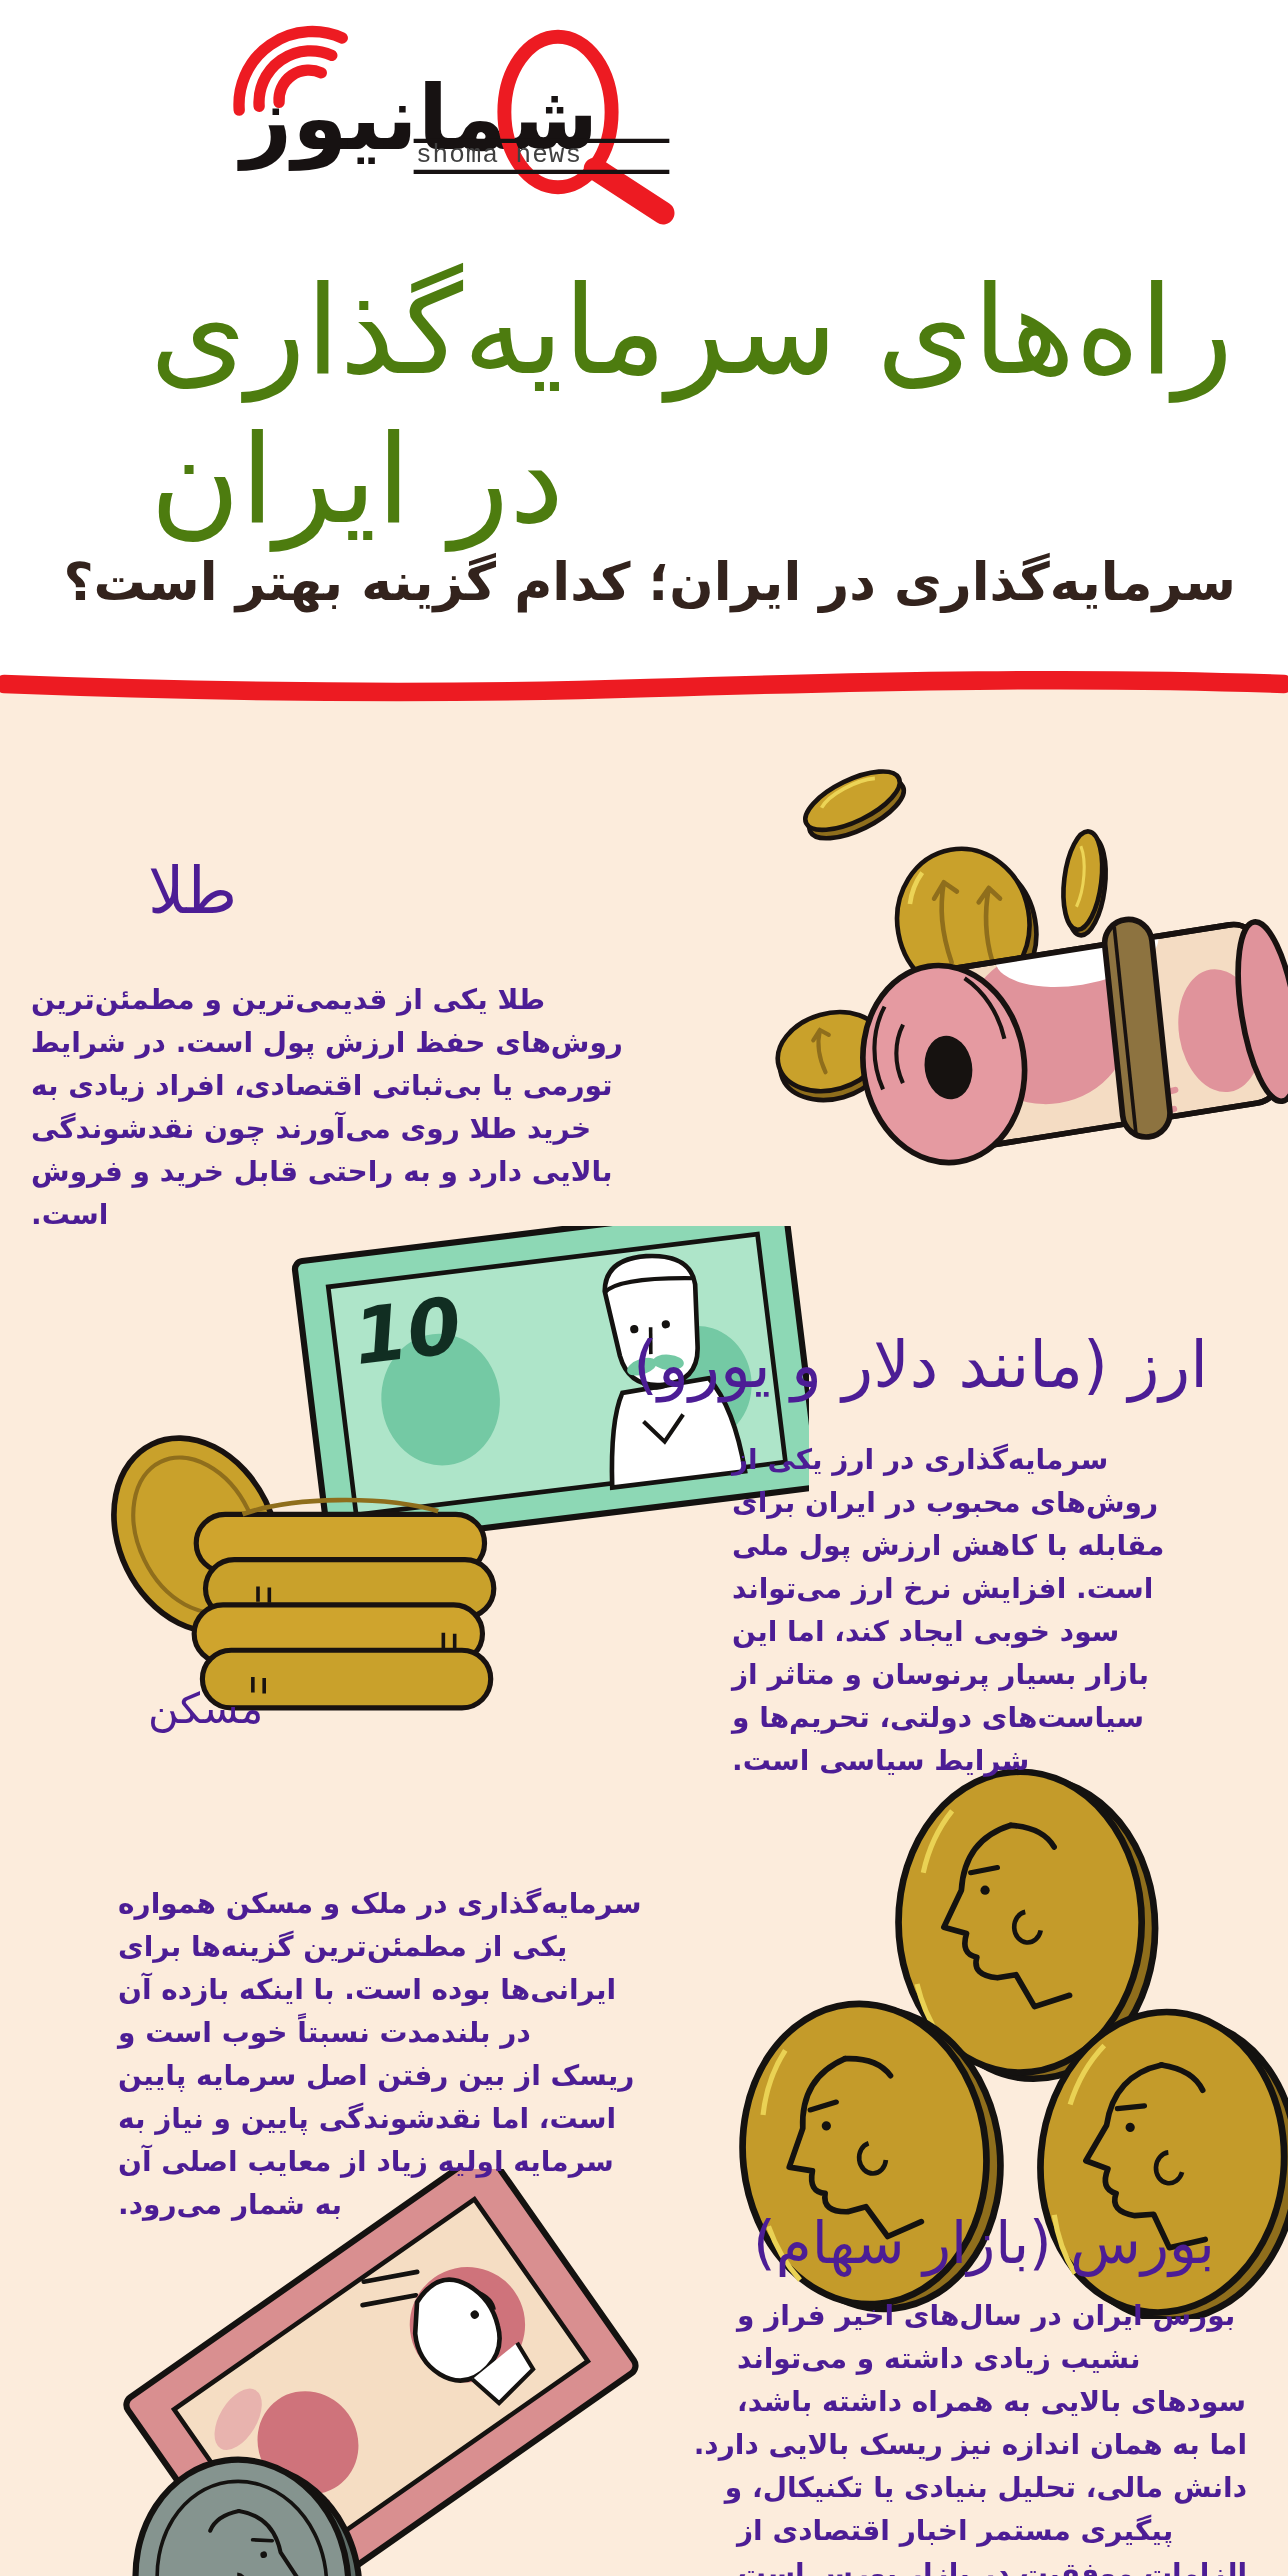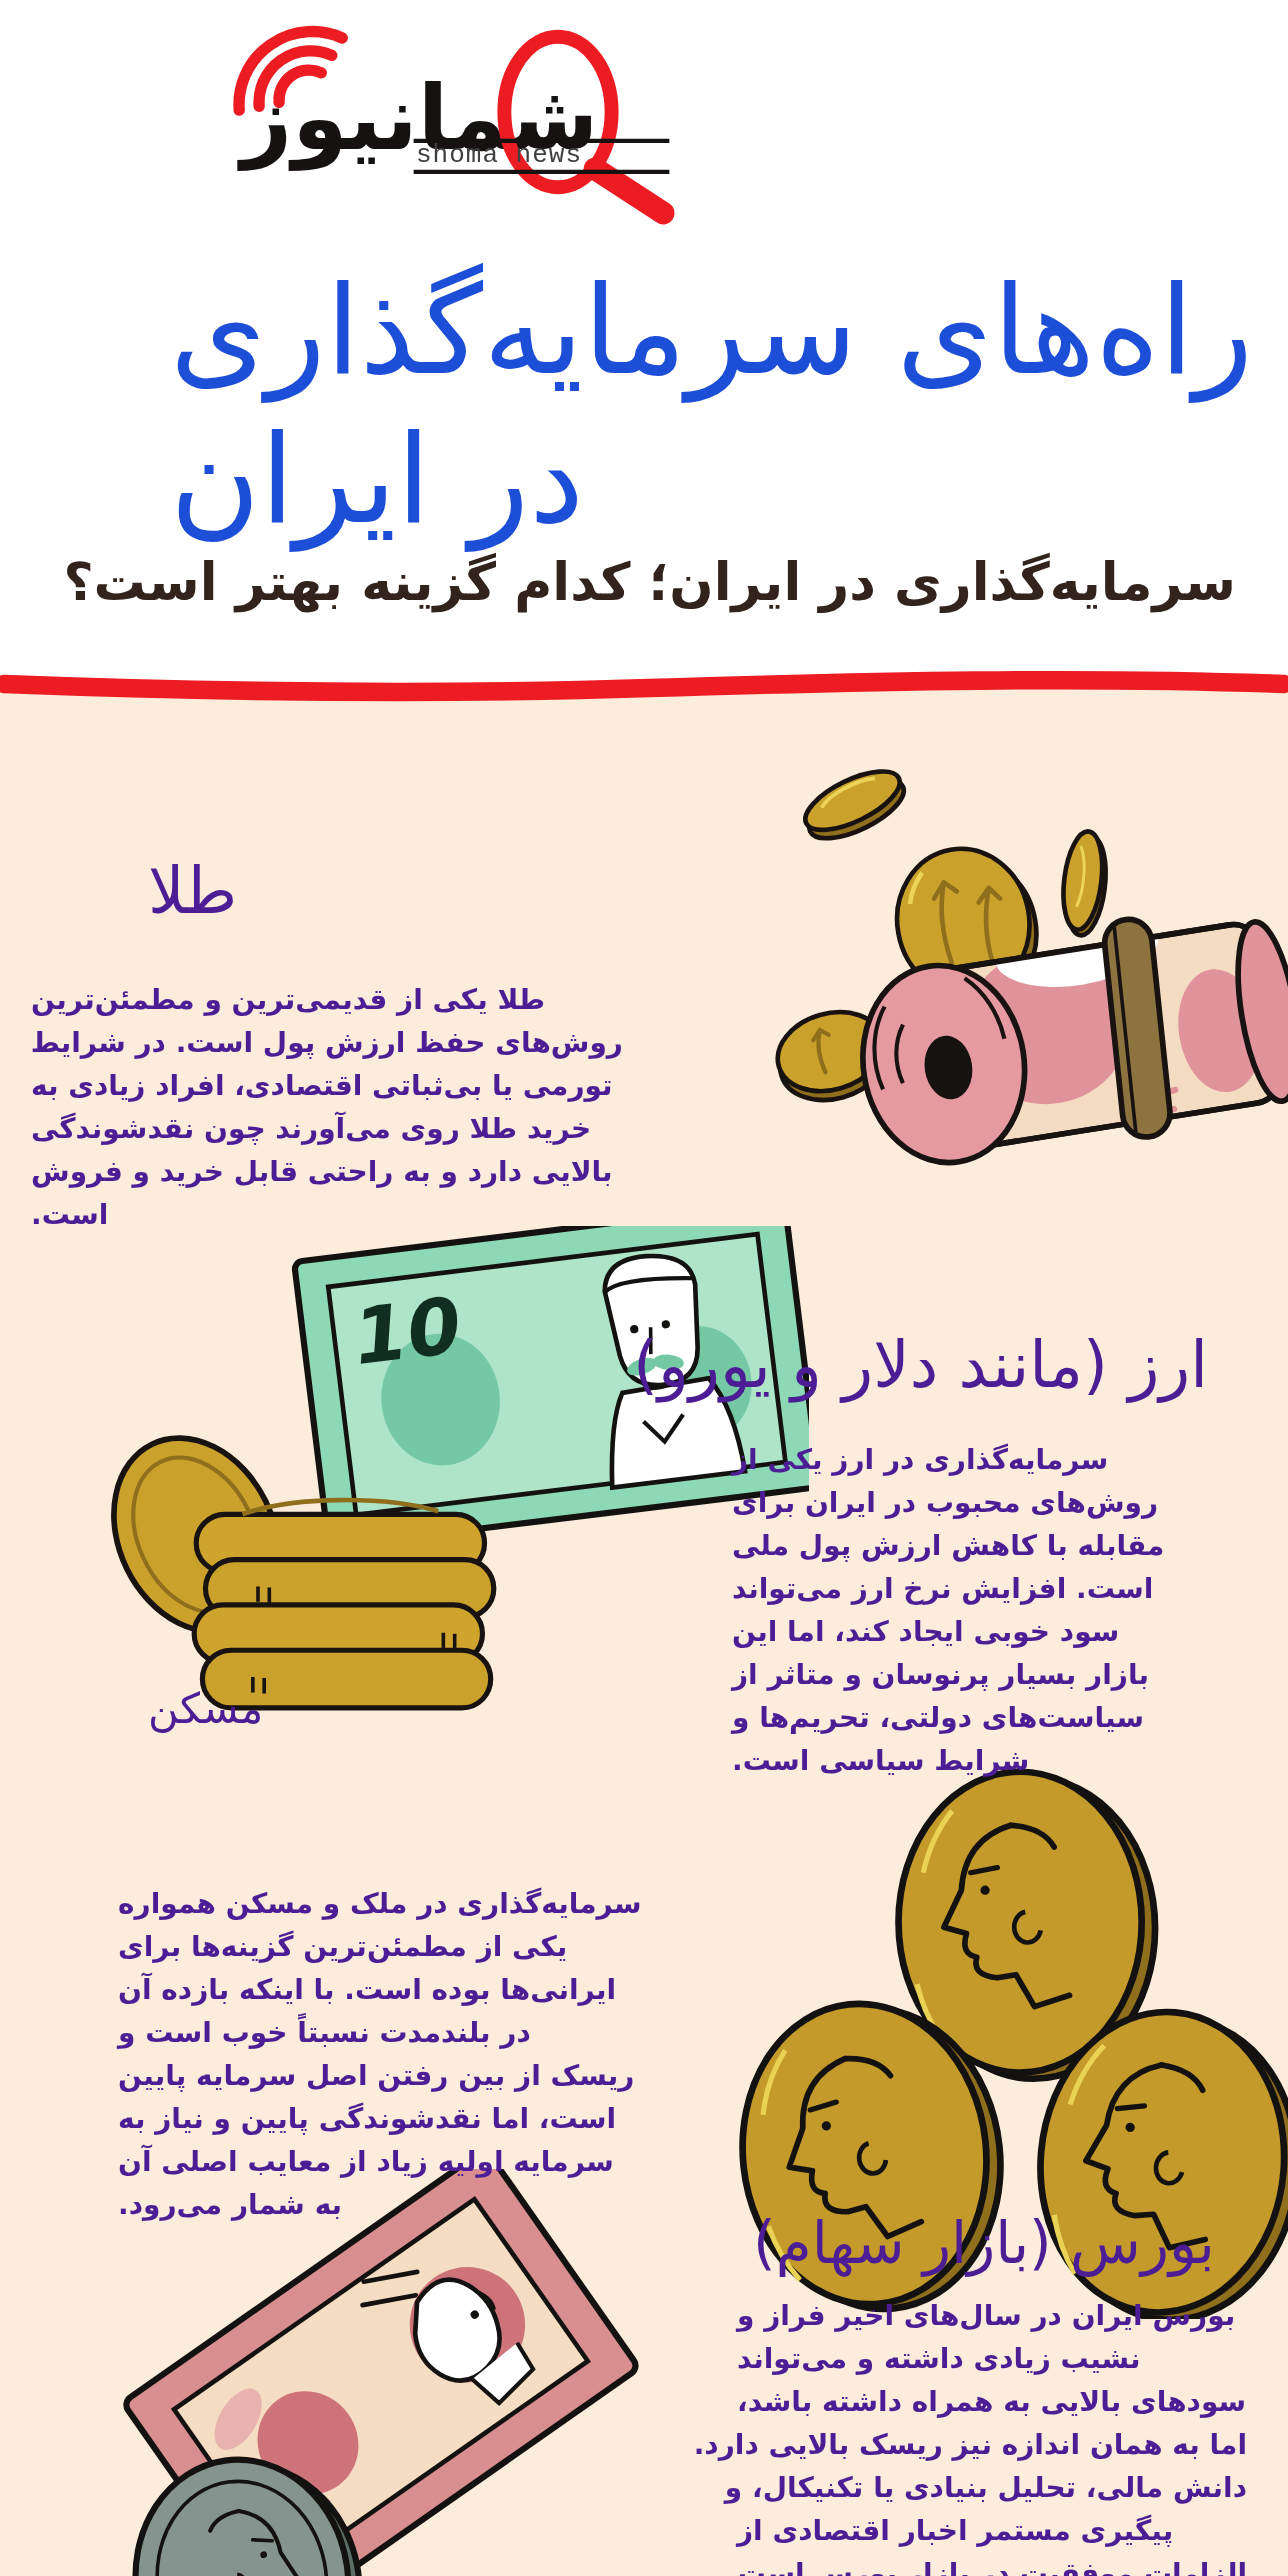--- a/index.html
+++ b/index.html
@@ -1,21 +1,21 @@
 <!DOCTYPE html>
 <html lang="fa" style="font-size:8.2px"><head>
 <meta charset="utf-8">
 <style>
   html,body{margin:0;padding:0;width:1288px;height:3220px;overflow:hidden;background:#ffffff;
     font-family:"DejaVu Sans",sans-serif;}
   .abs{position:absolute;}
   .cream{left:0;top:684px;width:1288px;height:2391px;background:#fcecdc;z-index:0;}
   .ink{color:#4c1d95;}
-  .title{left:150px;top:257px;font-size:123px;line-height:1.21;font-weight:400;color:#1d4ed8;
-    direction:rtl;text-align:left;white-space:nowrap;z-index:2;margin-left:20px;}
+  .title{left:150px;top:257px;font-size:123px;line-height:1.21;font-weight:400;color:#4d7c0f;
+    direction:rtl;text-align:left;white-space:nowrap;z-index:2;}
   .subtitle{right:52px;top:552px;font-size:52px;font-weight:700;color:#33231d;
     direction:rtl;white-space:nowrap;z-index:2;margin-left:41px;}
   .sec-heading{font-size:61px;font-weight:400;direction:rtl;white-space:nowrap;z-index:2;}
   .sec-body{font-size:28px;font-weight:700;line-height:43px;direction:rtl;text-align:left;
     white-space:nowrap;z-index:2;}
   .logo-wordmark{left:241px;top:66px;font-size:89px;font-weight:700;color:#171212;
     direction:rtl;white-space:nowrap;z-index:2;}
   .logo-latin{left:416px;top:140px;font-size:26px;font-weight:400;color:#404040;
     font-family:Liberation Mono, monospace;letter-spacing:1px;white-space:nowrap;z-index:4;}
   svg{display:block;}

